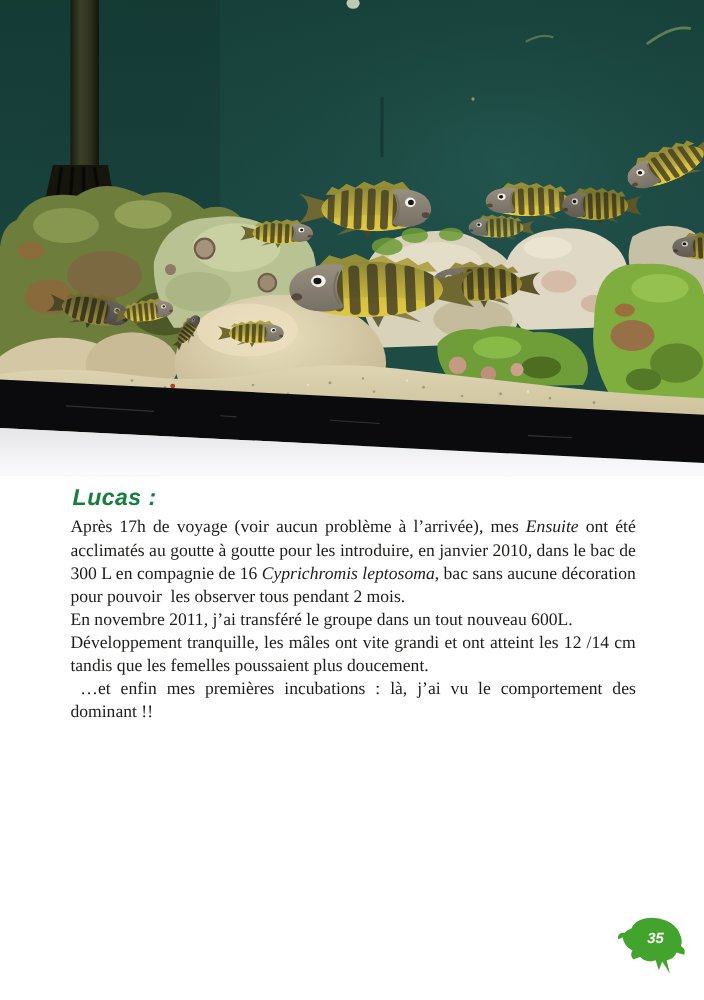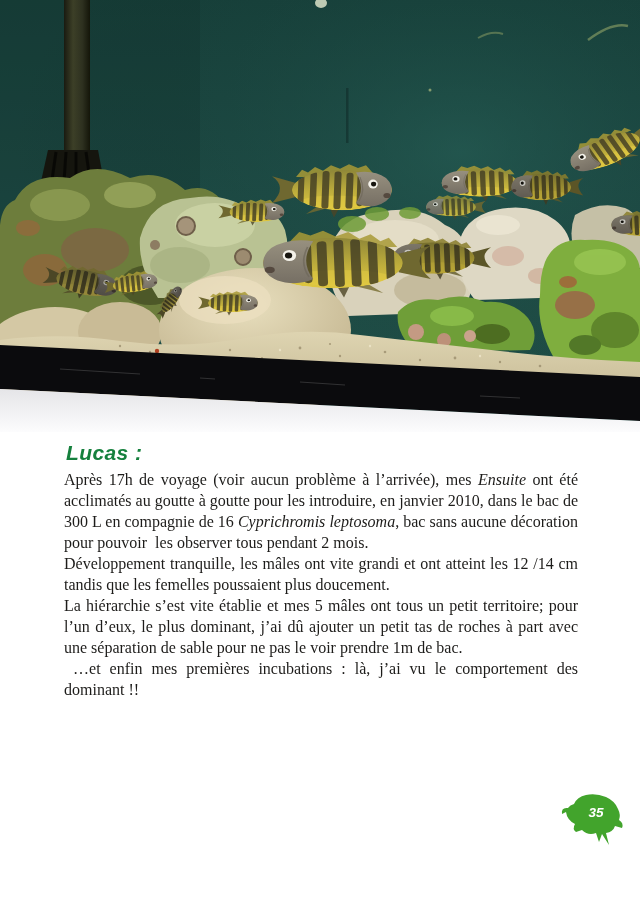--- a/index.html
+++ b/index.html
@@ -19,21 +19,21 @@
   .content p{
     margin:0;font-size:16px;line-height:21px;text-align:justify;
     white-space:pre-wrap;
   }
   .content p .it{font-style:italic}
   .sp18{margin-top:18px}
   .sp20{margin-top:20px}
   .sp3{margin-top:3px}
   .sp1{margin-top:1px}
   .sp21{margin-top:21px}
-  .logo{position:absolute;left:560px;top:791px;width:68px;height:58px;}
+  .logo{position:absolute;left:560px;top:831px;width:68px;height:58px;}
   .logo .num{
     position:absolute;left:21px;top:14px;width:30px;text-align:center;
     font-family:"Liberation Sans",sans-serif;font-style:italic;font-weight:bold;
     font-size:13.5px;color:#ffffff;
   }
   .fish-dark{filter:brightness(.68) saturate(.85)}
   .fish-dusky{filter:brightness(.82)}
 </style>
 </head>
 <body>
@@ -244,22 +244,22 @@
   <path d="M0,389 L640,421 L640,432 L0,432 Z" fill="url(#wallG)"></path>
 </svg>
 </div>
 
 <div class="content">
   <h1 class="heading">Lucas :</h1>
 
   <p><span>Après 17h de voyage (voir aucun problème à l’arrivée), mes </span><span class="it">Ensuite</span><span> ont été acclimatés au goutte à goutte pour les introduire, en janvier 2010, dans le bac de 300 L en compagnie de 16 </span><span class="it">Cyprichromis leptosoma</span><span>, bac sans aucune décoration pour pouvoir  les observer tous pendant 2 mois.</span></p>
 
 
+  <p class="sp20">En novembre 2011, j’ai transféré le groupe dans un tout nouveau 600L.</p>
   <p class="sp3">Développement tranquille, les mâles ont vite grandi et ont atteint les 12 /14 cm tandis que les femelles poussaient plus doucement.</p>
-  <p class="sp1">La hiérarchie s’est vite établie et mes 5 mâles ont tous un petit territoire; pour l’un d’eux, le plus dominant, j’ai dû ajouter un petit tas de roches à part avec une séparation de sable pour ne pas le voir prendre 1m de bac.</p>
 
   <p class="sp21"> …et enfin mes premières incubations : là, j’ai vu le comportement des dominant !!</p>
 </div>
 
 <div class="logo">
   <svg width="68" height="58" viewBox="0 0 68 58" xmlns="http://www.w3.org/2000/svg">
     <path d="M14,13 Q17,6 26,4 Q36,2 46,6 Q55,10 58,18 Q61,24 59,29 Q64,32 62,37 L55,35 Q53,41 46,42 L49,54 L42,43 L39,51 L36,42 Q28,45 22,39 L16,41 Q12,38 15,33 Q7,29 6,21 L2,23 Q1,16 8,17 Q10,14 14,13 Z" fill="#42a42c"></path>
   </svg>
   <span class="num">35</span>
 </div>

